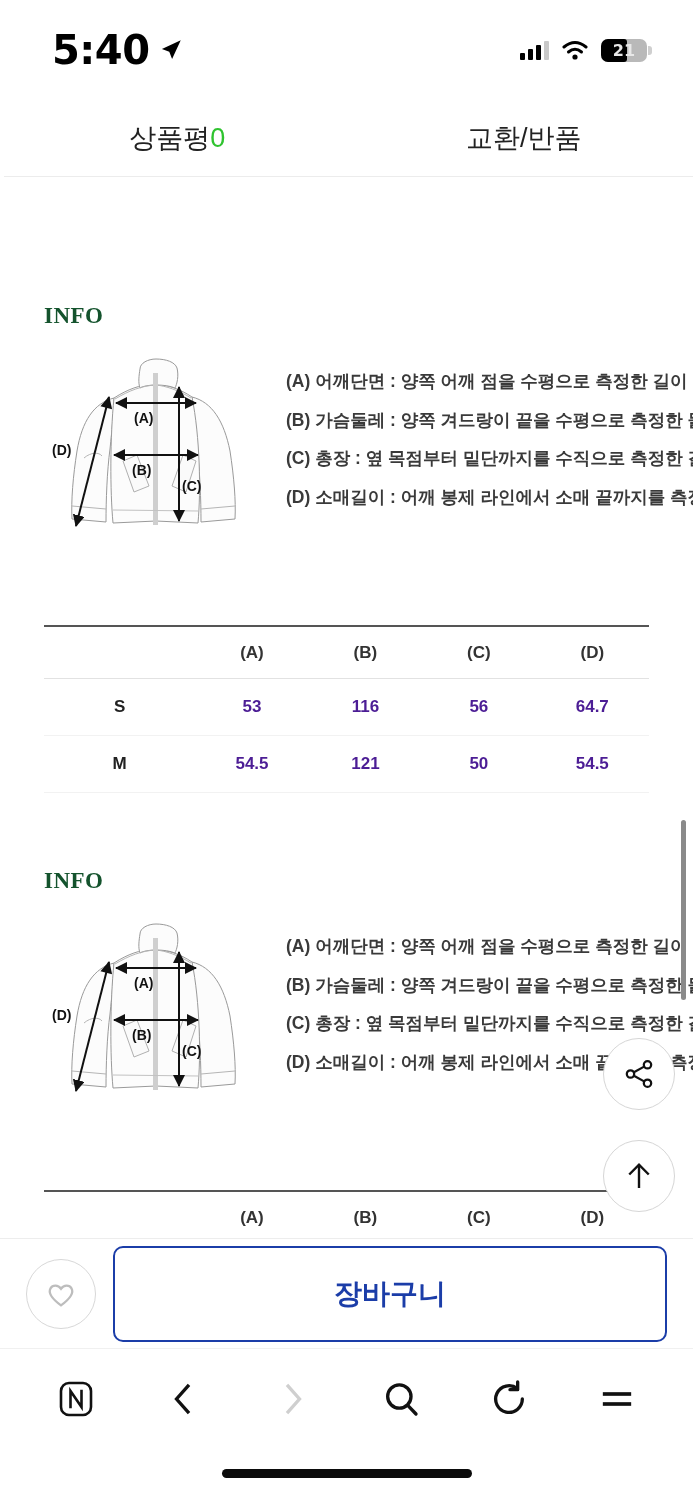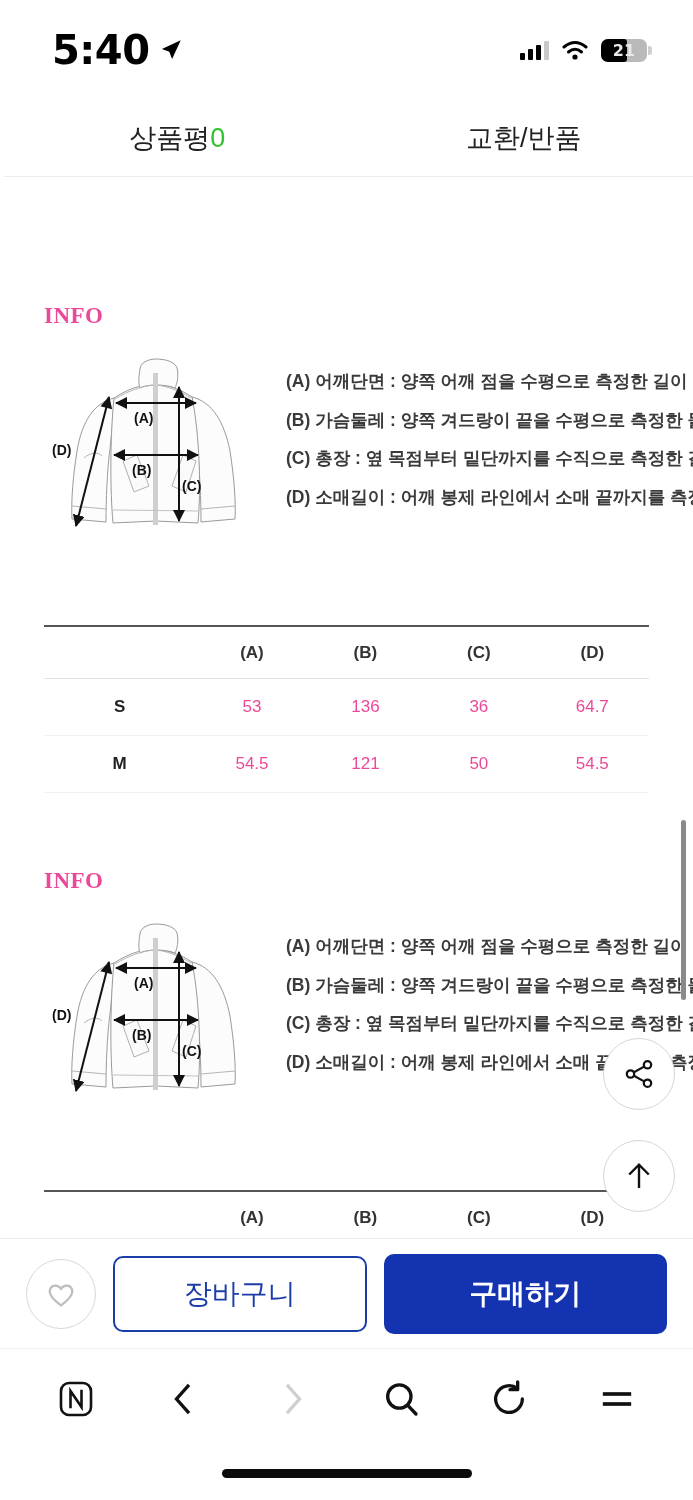--- a/index.html
+++ b/index.html
@@ -44,36 +44,36 @@
   }
   .tab { flex:1; text-align:center; font-size:27px; color:#222; white-space:nowrap; }
   .tab .cnt { color:#2fc32f; }
 
   
   .content { position:absolute; top:178px; left:0; width:693px; height:1060px;
              overflow:hidden; background:#fff; }
 
   .info-block { padding: 0 44px; }
   .info-title { font-family:"Liberation Serif","DejaVu Serif",serif;
-                font-weight:700; font-size:23px; color:#ec4899; letter-spacing:0.5px; }
+                font-weight:700; font-size:23px; color:#14532d; letter-spacing:0.5px; }
 
   .info-row { display:flex; align-items:flex-start; margin-top:22px; }
   .jacket-wrap { width:232px; flex:0 0 232px; }
   .desc-list { flex:1; padding-top:22px; padding-left:10px; }
   .desc-item { font-size:17.5px; color:#3a3a3a; line-height:1.0;
                margin-bottom:21px; white-space:nowrap; font-weight:600; }
   .desc-item:last-child { margin-bottom:0; }
 
   
   .size-table { width:100%; border-collapse:collapse; }
   .size-table th, .size-table td { text-align:center; font-weight:400; }
   .size-table thead th { font-size:17px; color:#333; padding:16px 0 15px;
       border-top:2px solid #555; border-bottom:1px solid #e2e2e2; font-weight:600;}
-  .size-table tbody td { font-size:17px; color:#ec4899; padding:18px 0;
-      border-bottom:1px solid #f2f2f2; }
+  .size-table tbody td { font-size:17px; color:#4c1d95; padding:18px 0;
+      border-bottom:1px solid #f2f2f2;font-weight:bold; }
   .size-table tbody td.sz { color:#222; font-weight:700; }
   .size-table col.c0 { width:25%; }
   .size-table col.c1, .size-table col.c2,
   .size-table col.c3, .size-table col.c4 { width:18.75%; }
 
   
   .scrollbar { position:absolute; right:7px; top:820px; width:5px; height:180px;
                background:#8a8a8a; border-radius:3px; }
 
   
@@ -82,22 +82,22 @@
          display:flex; align-items:center; justify-content:center; }
   .fab-share { right:18px; top:1038px; }
   .fab-top   { right:18px; top:1140px; }
 
   
   .actionbar { position:absolute; left:0; top:1238px; width:693px; height:110px;
                background:#fff; border-top:1px solid #ededed;
                display:flex; align-items:center; padding:0 26px; gap:17px; }
   .wish { width:70px; height:70px; border-radius:50%; border:1.5px solid #d8d8d8;
           display:flex; align-items:center; justify-content:center; flex:0 0 70px; }
-  .btn-cart { flex:1; height:76px; border:2px solid #1b3da8; border-radius:10px;
-              background:#fff; color:#1b3da8; font-size:28px; font-weight:400;
+  .btn-cart { flex:1; height:96px; border:2px solid #1b3da8; border-radius:10px;
+              background:#fff; color:#1b3da8; font-size:28px; font-weight:700;
               display:flex; align-items:center; justify-content:center; }
   .btn-buy { flex:1.12; height:80px; border:2px solid #1333b0; border-radius:10px;
              background:#1333b0; color:#fff; font-size:28px; font-weight:700;
              display:flex; align-items:center; justify-content:center; }
 
   
   .browserbar { position:absolute; left:0; top:1348px; width:693px; height:100px;
                 background:#fff; border-top:1px solid #f0f0f0;
                 display:flex; align-items:center; justify-content:space-around;
                 padding:0 22px; }
@@ -227,22 +227,22 @@
               <th>(A)</th>
               <th>(B)</th>
               <th>(C)</th>
               <th>(D)</th>
             </tr>
           </thead>
           <tbody>
             <tr>
               <td class="sz">S</td>
               <td>53</td>
-              <td>136</td>
-              <td>36</td>
+              <td>116</td>
+              <td>56</td>
               <td>64.7</td>
             </tr>
             <tr>
               <td class="sz">M</td>
               <td>54.5</td>
               <td>121</td>
               <td>50</td>
               <td>54.5</td>
             </tr>
           </tbody>
@@ -343,23 +343,20 @@
 
   <div class="actionbar">
     <div class="wish">
       <svg width="34" height="34" viewBox="0 0 24 24">
         <path d="M12 20 C4.5 14.5 3 10.8 4.6 8 C6.1 5.4 10 5.4 12 8.3 C14 5.4 17.9 5.4 19.4 8 C21 10.8 19.5 14.5 12 20 Z" fill="none" stroke="#bdbdbd" stroke-width="1.6"></path>
       </svg>
     </div>
     <div class="btn-cart">
       <span>장바구니</span>
     </div>
-    <div class="btn-buy">
-      <span>구매하기</span>
-    </div>
   </div>
 
   <div class="browserbar">
     <div class="navbtn">
       <svg width="44" height="44" viewBox="0 0 44 44">
         <rect x="7" y="6" width="30" height="32" rx="8" fill="none" stroke="#111" stroke-width="2.6"></rect>
         <path d="M16.5 30 L16.5 14 L27.5 30 L27.5 14" fill="none" stroke="#111" stroke-width="2.6" stroke-linecap="square" stroke-linejoin="miter"></path>
       </svg>
     </div>
     <div class="navbtn">

